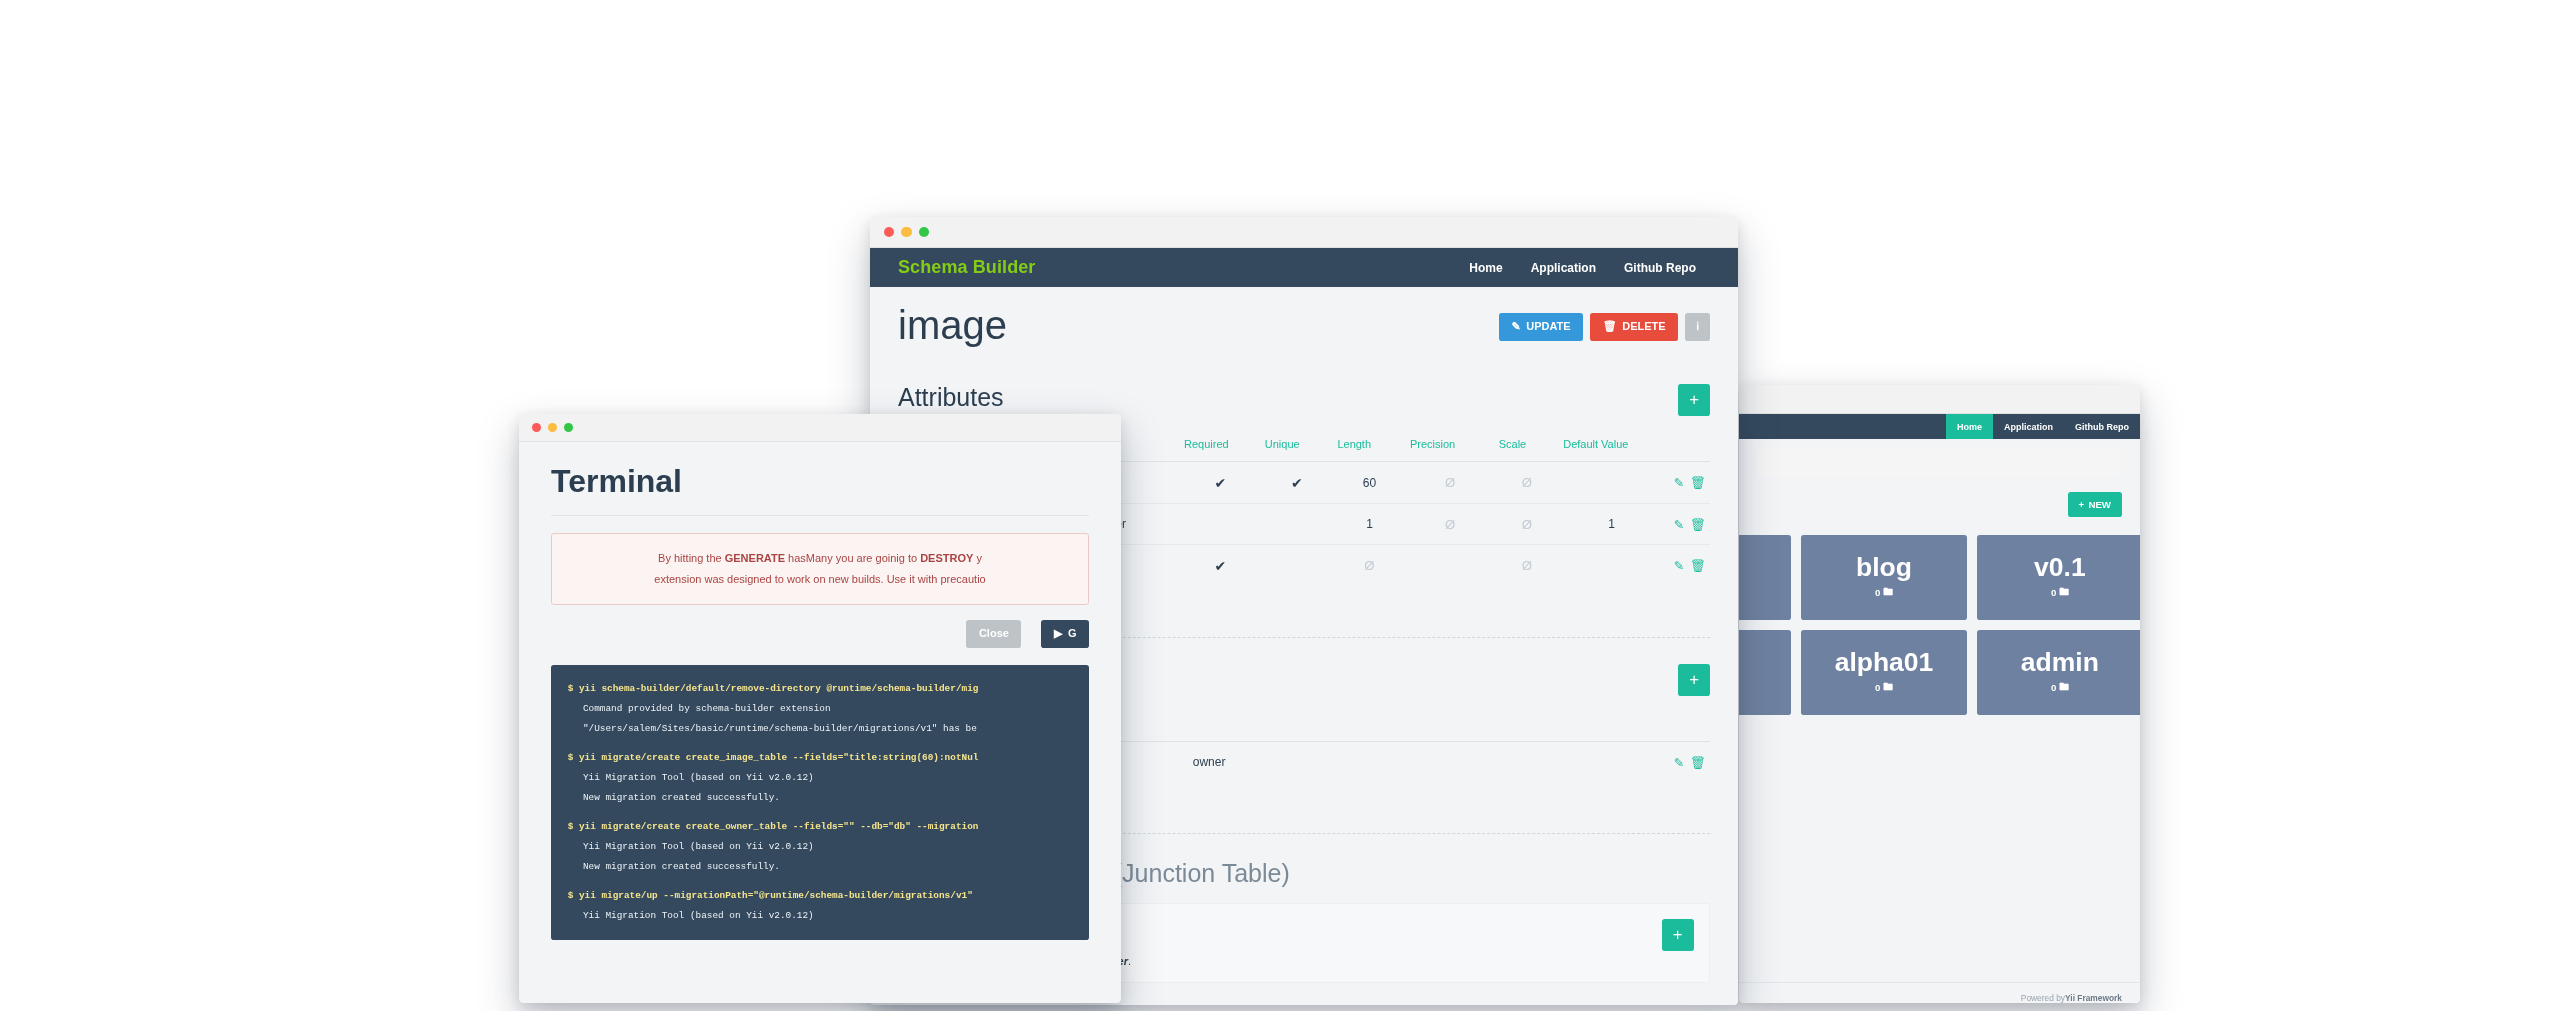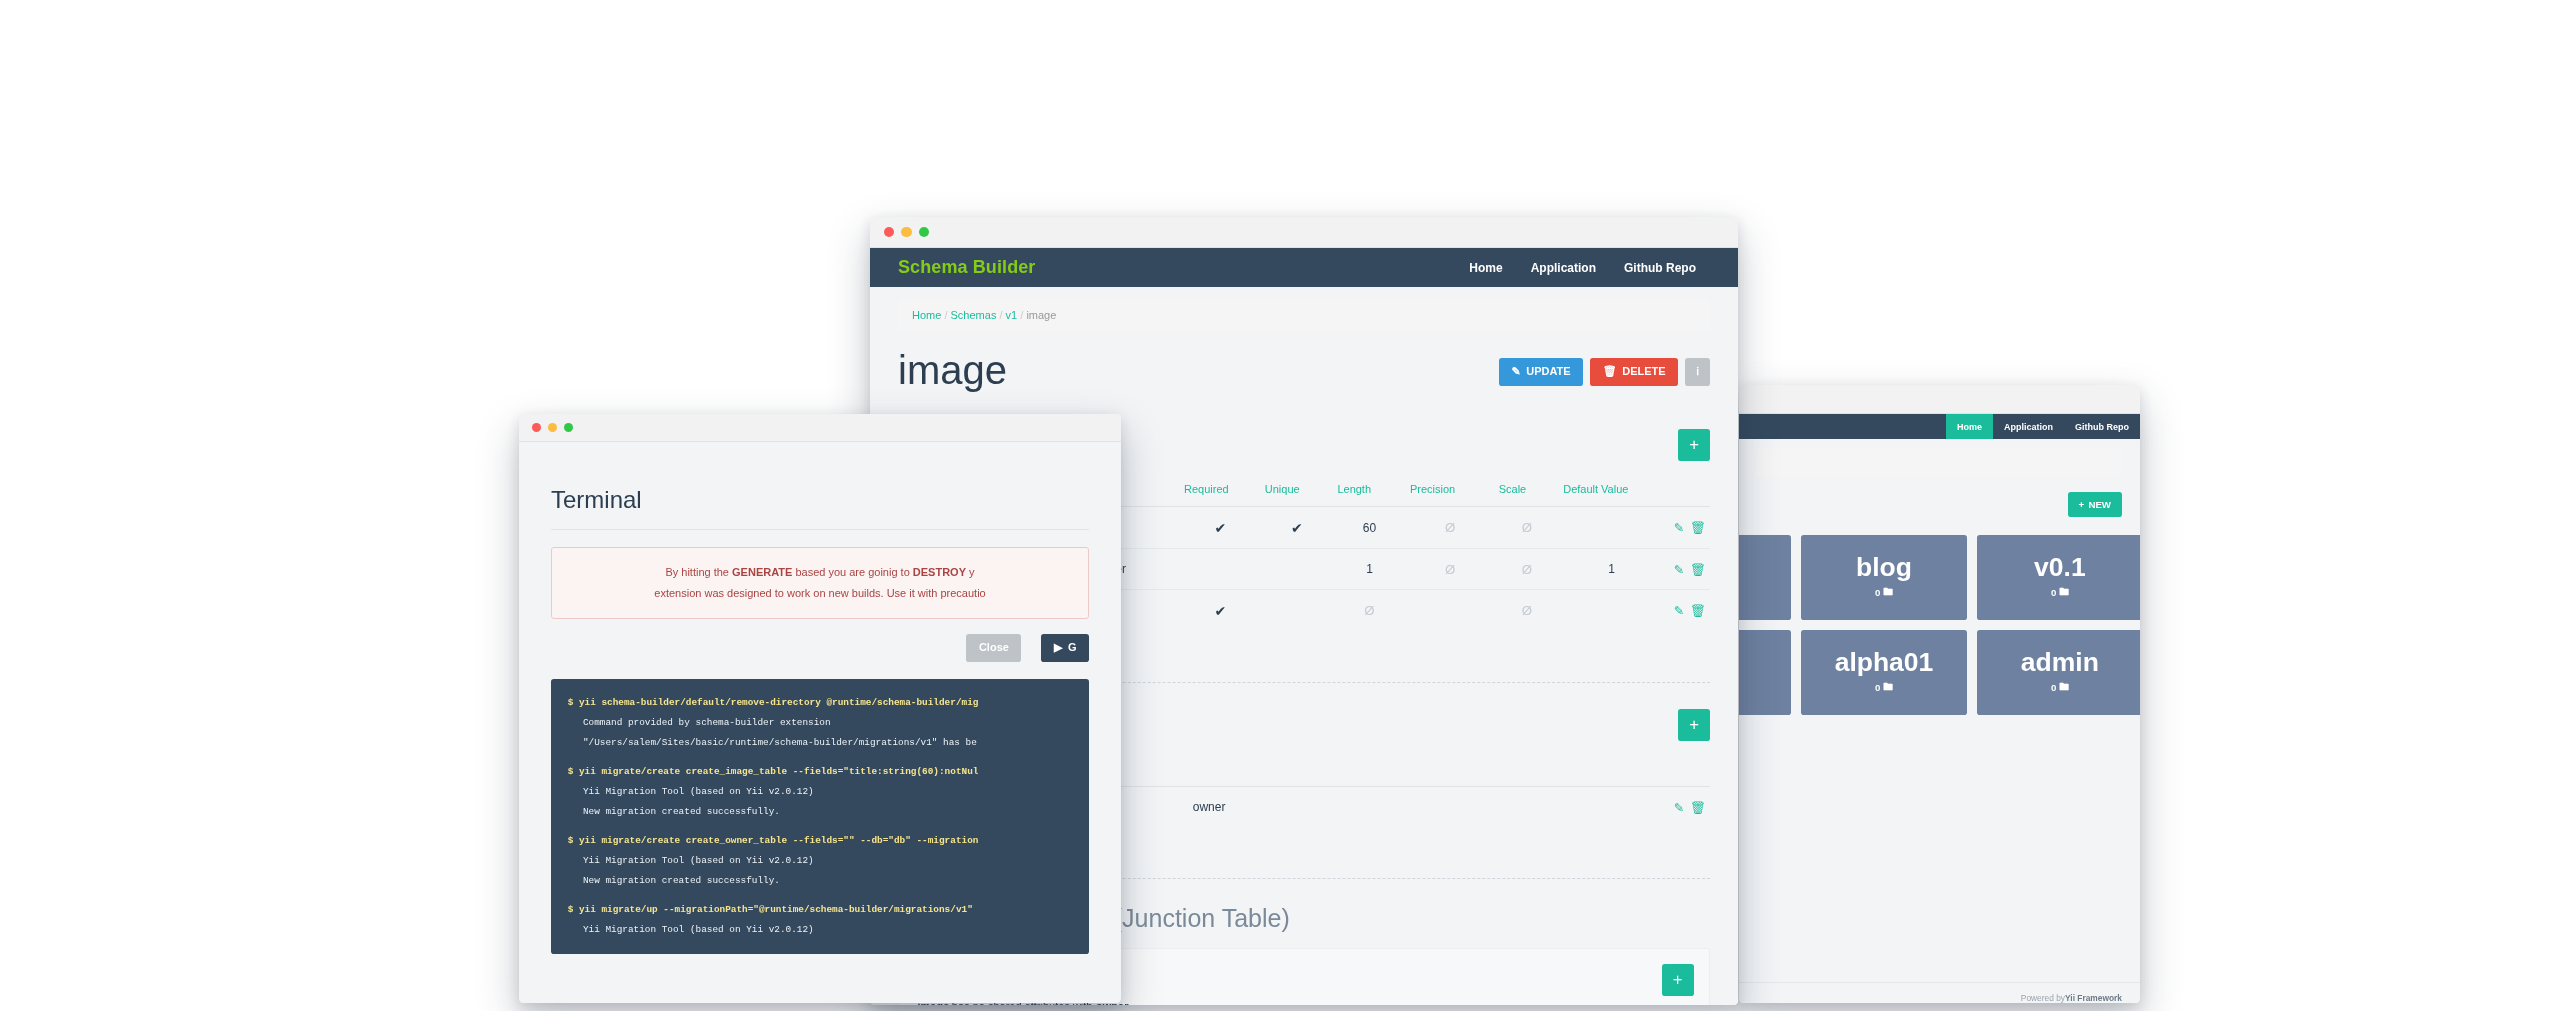--- a/index.html
+++ b/index.html
@@ -87,21 +87,21 @@
   .panel-title { font-size: 16.7px; color: #2c3e50; display: flex; align-items: center; gap: 7px; }
   .panel-note { font-size: 11px; color: #2c3e50; margin-top: 15.3px; }
   .panel-note i { font-style: italic; font-weight: bold; }
   .panel .btn-add { position: absolute; right: 15.3px; top: 15.3px; }
 
   
   #terminal-window { left: 519px; top: 414px; width: 602px; height: 589px; z-index: 1; }
   #terminal-window .titlebar { height: 28px; padding-left: 12.5px; }
   #terminal-window .dot { width: 9px; height: 9px; }
   .term-body { padding: 21px 32px; }
-  .term-title { font-size: 24px; color: #2c3e50; font-weight: normal; margin-top: 23px; }
+  .term-title { font-size: 32px; color: #2c3e50; font-weight: bold; }
   .term-rule { border-top: 0.7px solid #e2e5e8; margin: 15.3px 0 16.7px 0; }
   .alert { border: 0.7px solid #ecc9c6; background: #fbf4f3; border-radius: 2.8px;
            padding: 14px 18px; text-align: center; color: #a94442; font-size: 11px;
            line-height: 1.9; }
   .alert b { font-weight: bold; }
   .term-btns { display: flex; justify-content: flex-end; gap: 20px; margin-top: 15.3px; }
   .btn-close { background: #bdc3c7; }
   .btn-generate { background: #34495e; }
   .console { background: #34495e; border-radius: 2.8px; margin-top: 16.7px;
              padding: 14px 16.7px; font-family: "Liberation Mono", monospace;
@@ -145,21 +145,21 @@
   <div class="win" id="terminal-window">
     <div class="titlebar">
       <span class="dot red"></span>
       <span class="dot yellow"></span>
       <span class="dot green"></span>
     </div>
     <div class="term-body">
       <div class="term-title">Terminal</div>
       <div class="term-rule"></div>
       <div class="alert">
-        <span>By hitting the </span><b>GENERATE</b><span> based you are goinig to </span><b>DESTROY</b><span> y</span><br>
+        <span>By hitting the </span><b>GENERATE</b><span> hasMany you are goinig to </span><b>DESTROY</b><span> y</span><br>
         <span>extension was designed to work on new builds. Use it with precautio</span>
       </div>
       <div class="term-btns">
         <button class="btn btn-close">Close</button>
         <button class="btn btn-generate">
           <span>▶</span>
           <span>G</span>
         </button>
       </div>
       <div class="console"><span class="cmd" style="display: block;">$ yii schema-builder/default/remove-directory @runtime/schema-builder/mig</span><span class="out">Command provided by schema-builder extension</span><span class="out">"/Users/salem/Sites/basic/runtime/schema-builder/migrations/v1" has be</span><span class="gap"></span><span class="cmd" style="display: block;">$ yii migrate/create create_image_table --fields="title:string(60):notNul</span><span class="out">Yii Migration Tool (based on Yii v2.0.12)</span><span class="out">New migration created successfully.</span><span class="gap"></span><span class="cmd" style="display: block;">$ yii migrate/create create_owner_table --fields="" --db="db" --migration</span><span class="out">Yii Migration Tool (based on Yii v2.0.12)</span><span class="out">New migration created successfully.</span><span class="gap"></span><span class="cmd" style="display: block;">$ yii migrate/up --migrationPath="@runtime/schema-builder/migrations/v1"</span><span class="out">Yii Migration Tool (based on Yii v2.0.12)</span></div>
@@ -233,29 +233,20 @@
       <div class="brand">Schema Builder</div>
       <div class="navlinks">
         <a class="navlink">Home</a>
         <a class="navlink">Application</a>
         <a class="navlink">Github Repo</a>
       </div>
     </div>
 
     <div class="page-body">
 
-      <div class="bc-wrap breadcrumb">
-        <a>Home</a>
-        <span class="sep">/</span>
-        <a>Schemas</a>
-        <span class="sep">/</span>
-        <a>v1</a>
-        <span class="sep">/</span>
-        <span class="cur">image</span>
-      </div>
 
       <div class="page-head">
         <h1 class="page-title">image</h1>
         <div class="head-actions">
           <button class="btn btn-update">
             <span>✎</span>
             <span>UPDATE</span>
           </button>
           <button class="btn btn-delete">
             <span>🗑</span>

